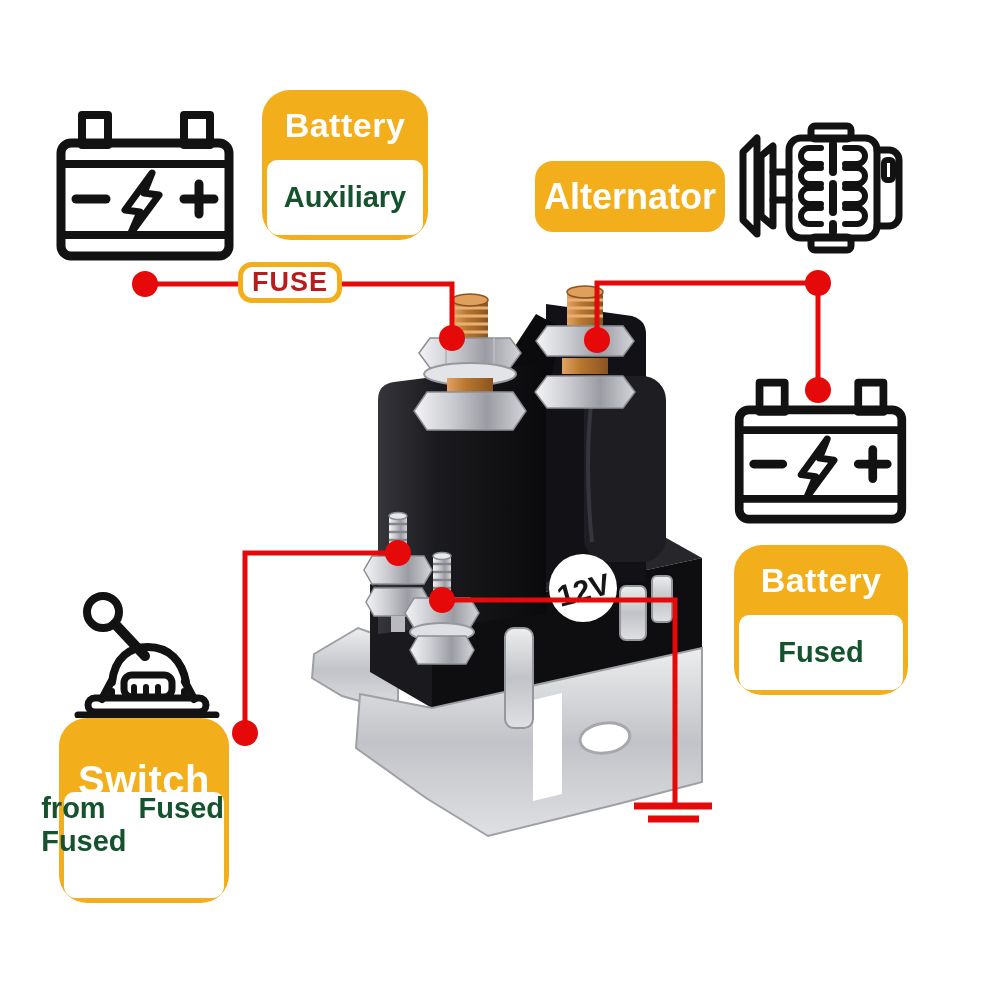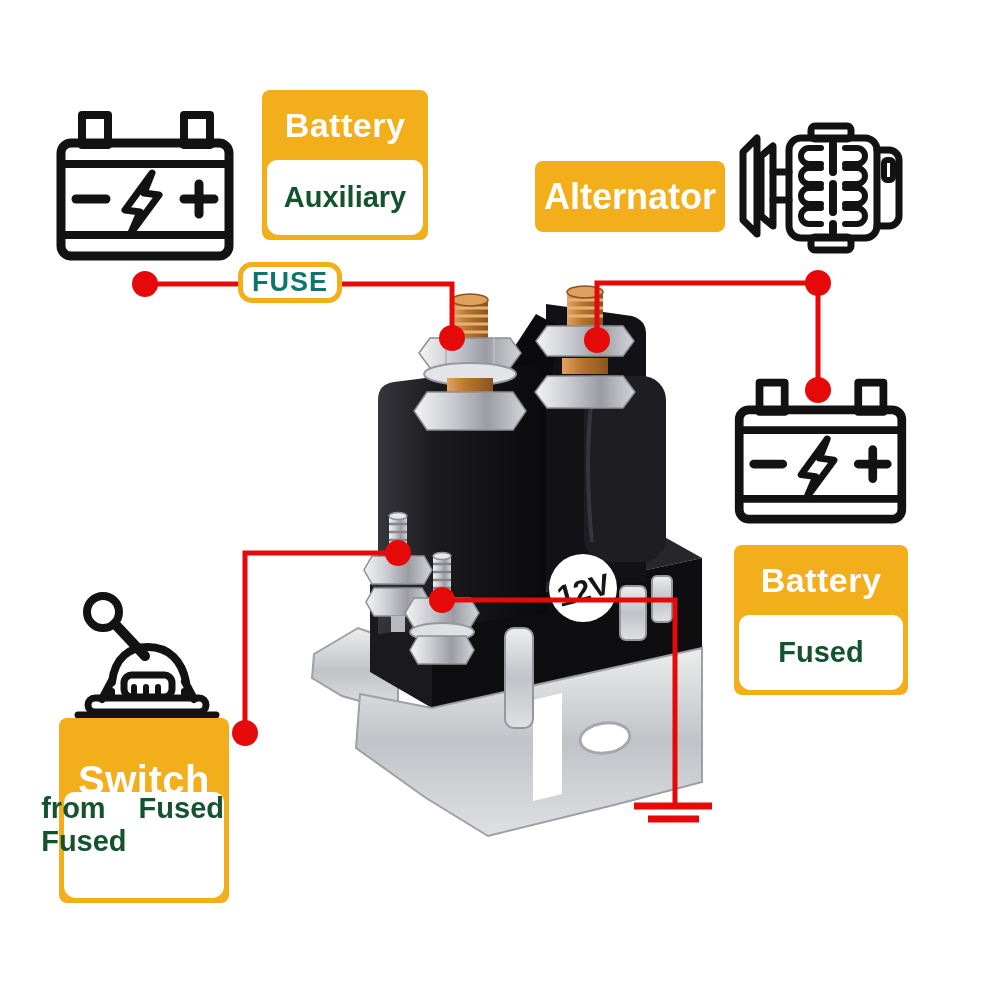--- a/index.html
+++ b/index.html
@@ -3,21 +3,21 @@
 <meta charset="utf-8">
 <style>
   html,body{margin:0;padding:0;}
   body{
     width:1000px;height:1000px;position:relative;background:#ffffff;
     font-family:"Liberation Sans", sans-serif;overflow:hidden;
   }
   .abs{position:absolute;}
   
   .card{
-    position:absolute;background:#F3AE1B;border-radius:8px;box-sizing:border-box;
+    position:absolute;background:#F3AE1B;border-radius:28px;box-sizing:border-box;
   }
   .card-header{
     height:70px;display:flex;align-items:center;justify-content:center;
     color:#ffffff;font-size:34px;font-weight:700;letter-spacing:.5px;
   }
   .card-body{
     position:absolute;top:70px;left:5px;right:5px;bottom:5px;background:#ffffff;
     border-radius:10px 10px 12px 12px;display:flex;align-items:center;justify-content:center;
     color:#14532d;font-size:29px;font-weight:700;
   }
@@ -25,29 +25,29 @@
     flex-direction:row;align-items:flex-start;justify-content:flex-end;
     padding-left:19px;gap:12px;
   }
   #battery-aux-card{left:262px;top:90px;width:166px;height:150px;}
   #battery-main-card{left:734px;top:545px;width:174px;height:150px;}
   #switch-card{left:59px;top:718px;width:170px;height:185px;}
   #switch-card .card-header{height:92px;font-size:40px;margin-top:16px;}
   #switch-card .card-body{top:74px;}
   
   #alternator-label{
-    left:535px;top:161px;width:190px;height:71px;background:#F3AE1B;border-radius:8px;
+    left:535px;top:161px;width:190px;height:71px;background:#F3AE1B;border-radius:18px;
     display:flex;align-items:center;justify-content:center;color:#fff;
     font-size:36px;font-weight:700;z-index:2;
   }
   #fuse-box{
     left:238px;top:262px;width:104px;height:41px;background:#ffffff;
     border:5px solid #F3AE1B;border-radius:14px;box-sizing:border-box;
     display:flex;align-items:center;justify-content:center;
-    color:#0f766e;font-size:27px;font-weight:700;letter-spacing:1px;z-index:6;
+    color:#b91c1c;font-size:27px;font-weight:700;letter-spacing:1px;z-index:6;
   }
   
   .icon-layer{z-index:1;}
   #relay-image{left:300px;top:280px;z-index:2;}
   #wiring-layer{left:0;top:0;z-index:5;pointer-events:none;}
   .wire{stroke:#E60909;stroke-width:5;fill:none;}
   .wire-dot{fill:#E60909;}
   .gbar{stroke:#E60909;stroke-width:7;}
 </style>
 </head>

